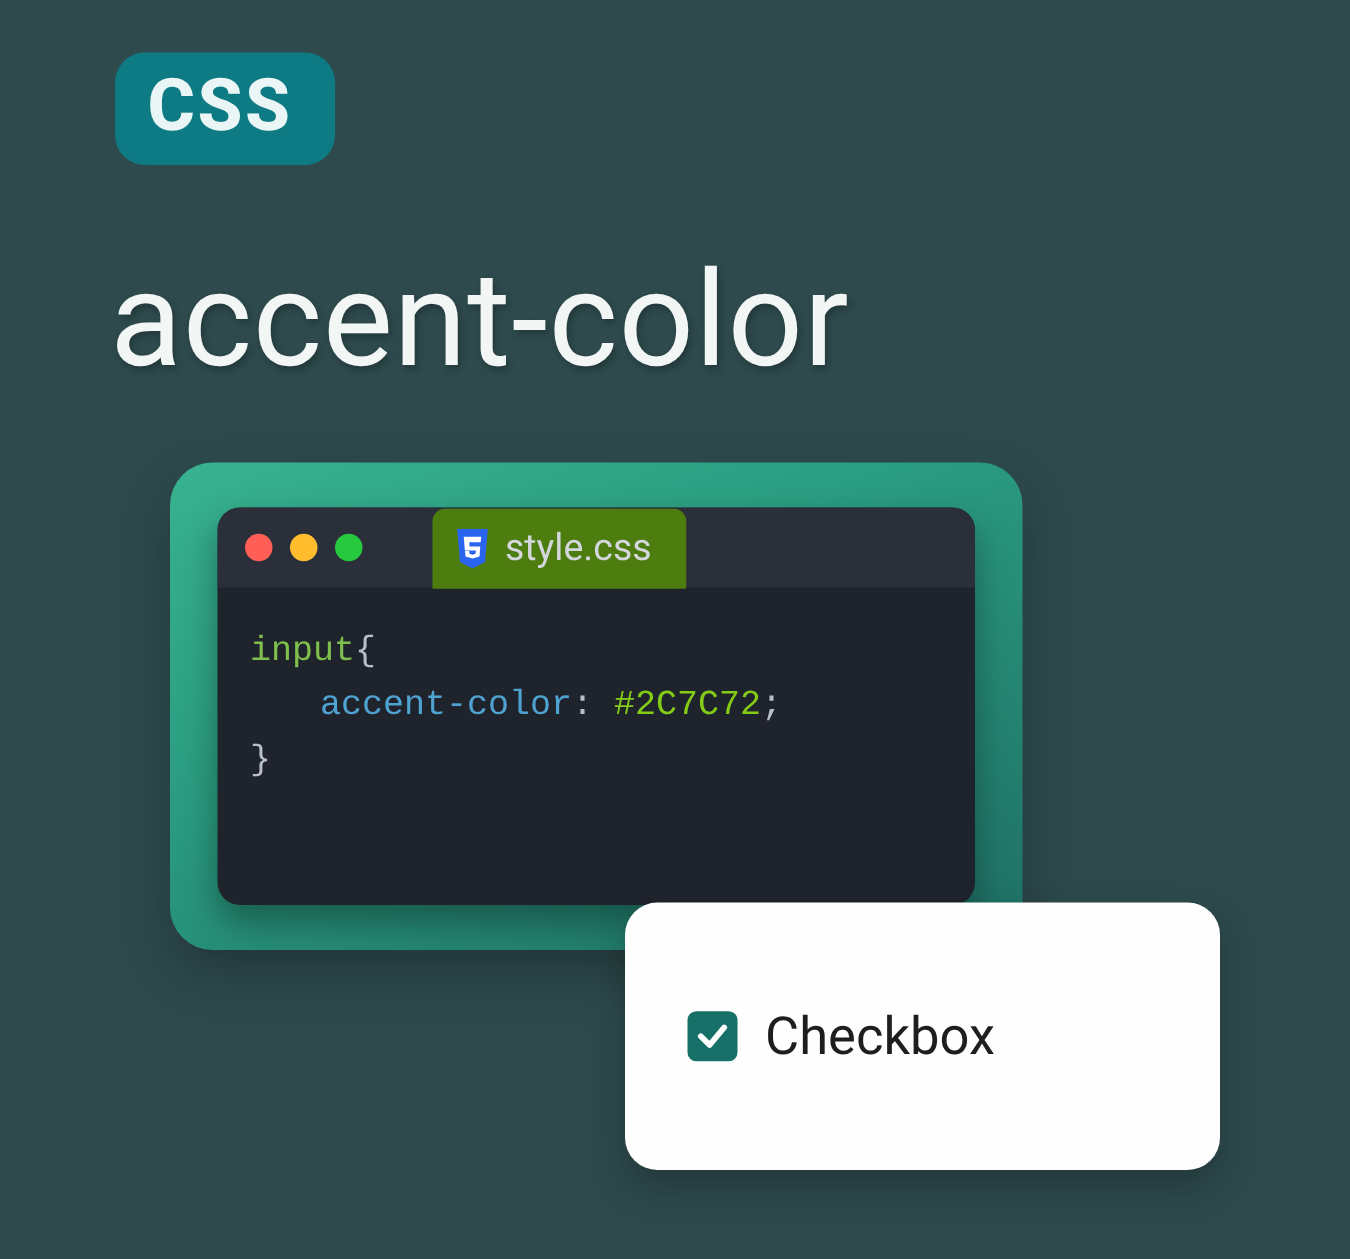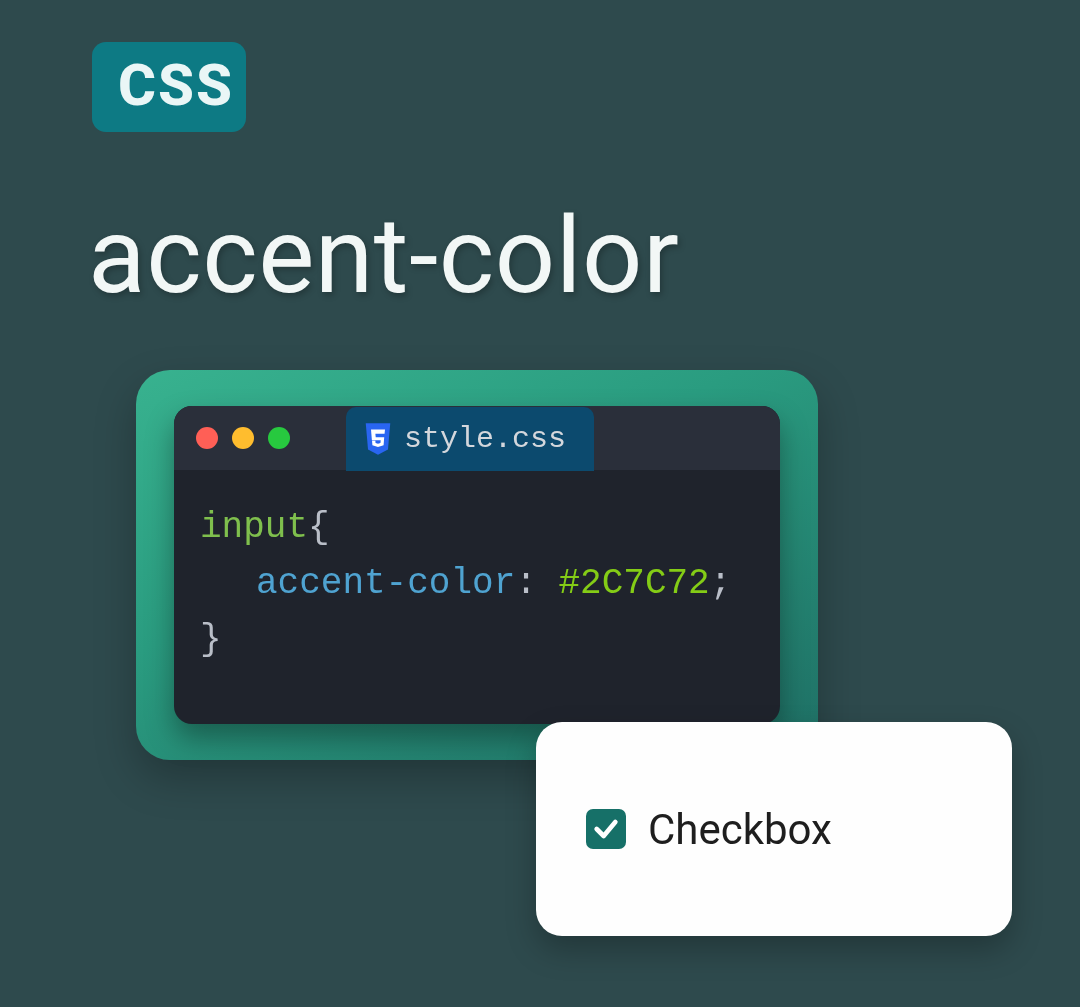--- a/index.html
+++ b/index.html
@@ -17,22 +17,22 @@
   }
   .badge {
     position: absolute;
     top: 42px;
     left: 92px;
     background: #0d7a84;
     color: #eaf6f6;
     font-weight: 800;
     font-size: 58px;
     letter-spacing: 2px;
-    padding: 14px 12px 18px 26px;
-    border-radius: 14px;
+    padding: 14px 34px 18px 26px;
+    border-radius: 24px;
     line-height: 1;
   }
   .title {
     position: absolute;
     top: 194px;
     left: 88px;
     color: #f2f7f6;
     font-size: 106px;
     font-weight: 400;
     letter-spacing: 0.5px;
@@ -78,39 +78,38 @@
   .dot.yellow { background: #ffbd2e; }
   .dot.green { background: #27c93f; }
   .tab {
     margin-left: 56px;
     display: flex;
     align-items: center;
     gap: 12px;
     color: #d4d7dc;
     font-size: 30px;
     height: 100%;
-    background: #0c4a6e;
+    background: #4d7c0f;
     padding: 0 28px 0 18px;
     border-radius: 10px 10px 0 0;
     margin-bottom: -1px;
-    font-family: Liberation Mono, monospace;
   }
   .css-icon {
     width: 28px;
     height: 32px;
     display: inline-flex;
     align-items: center;
     justify-content: center;
     flex-shrink: 0;
   }
   .css-icon svg { width: 28px; height: 32px; }
   .editor-body {
     padding: 30px 26px;
     font-family: "SFMono-Regular", Consolas, "Liberation Mono", Menlo, monospace;
-    font-size: 36px;
+    font-size: 28px;
     line-height: 1.55;
     color: #b9bec8;
   }
   .tok-sel { color: #7fbf4d; }
   .tok-brace { color: #b9bec8; }
   .tok-prop { color: #4fa3d1; }
   .tok-val { color: #84cc16; }
   .tok-punc { color: #b9bec8; }
   .indent { display: inline-block; width: 56px; }
   .panel {
@@ -120,21 +119,20 @@
     width: 476px;
     height: 214px;
     background: #fefefe;
     border-radius: 26px;
     box-shadow: 0 14px 30px rgba(0,0,0,0.25);
     padding: 44px 50px;
     display: flex;
     flex-direction: column;
     gap: 18px;
     justify-content: center;
-    margin-left: 36px;
   }
   .control-row {
     display: flex;
     align-items: center;
     gap: 22px;
   }
   .control-row .lbl {
     font-size: 42px;
     color: #1e1e1e;
     font-weight: 400;

